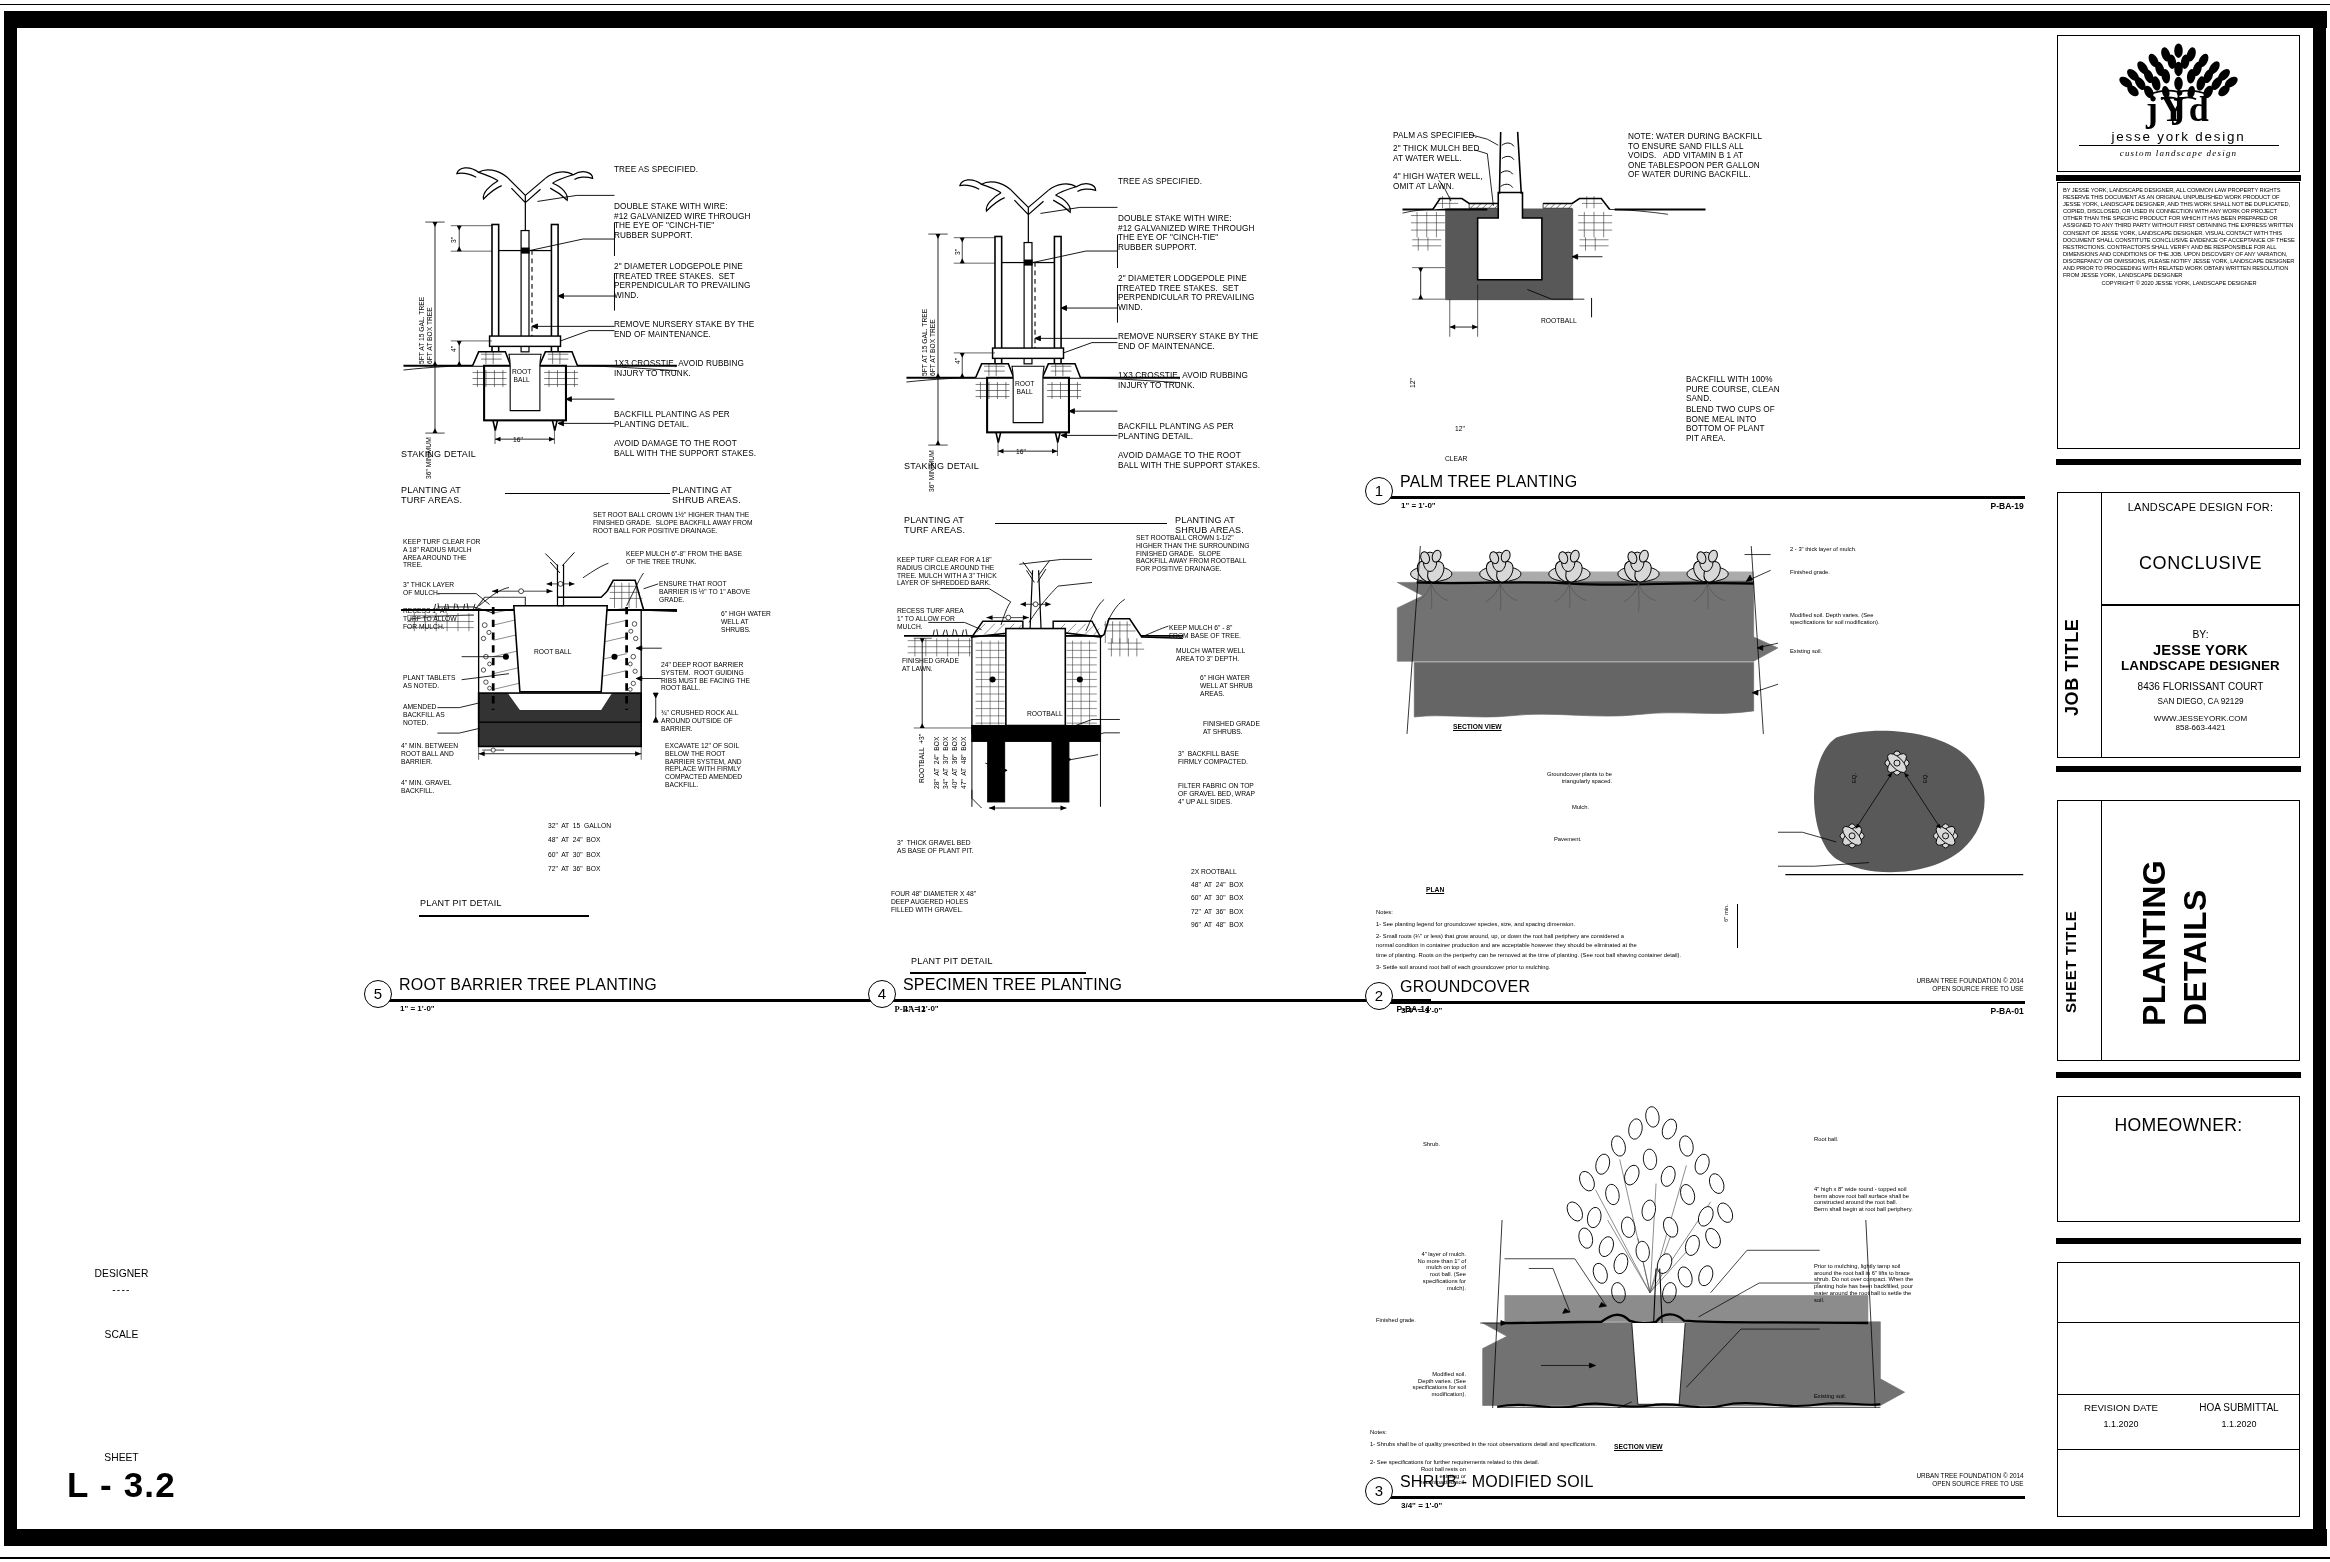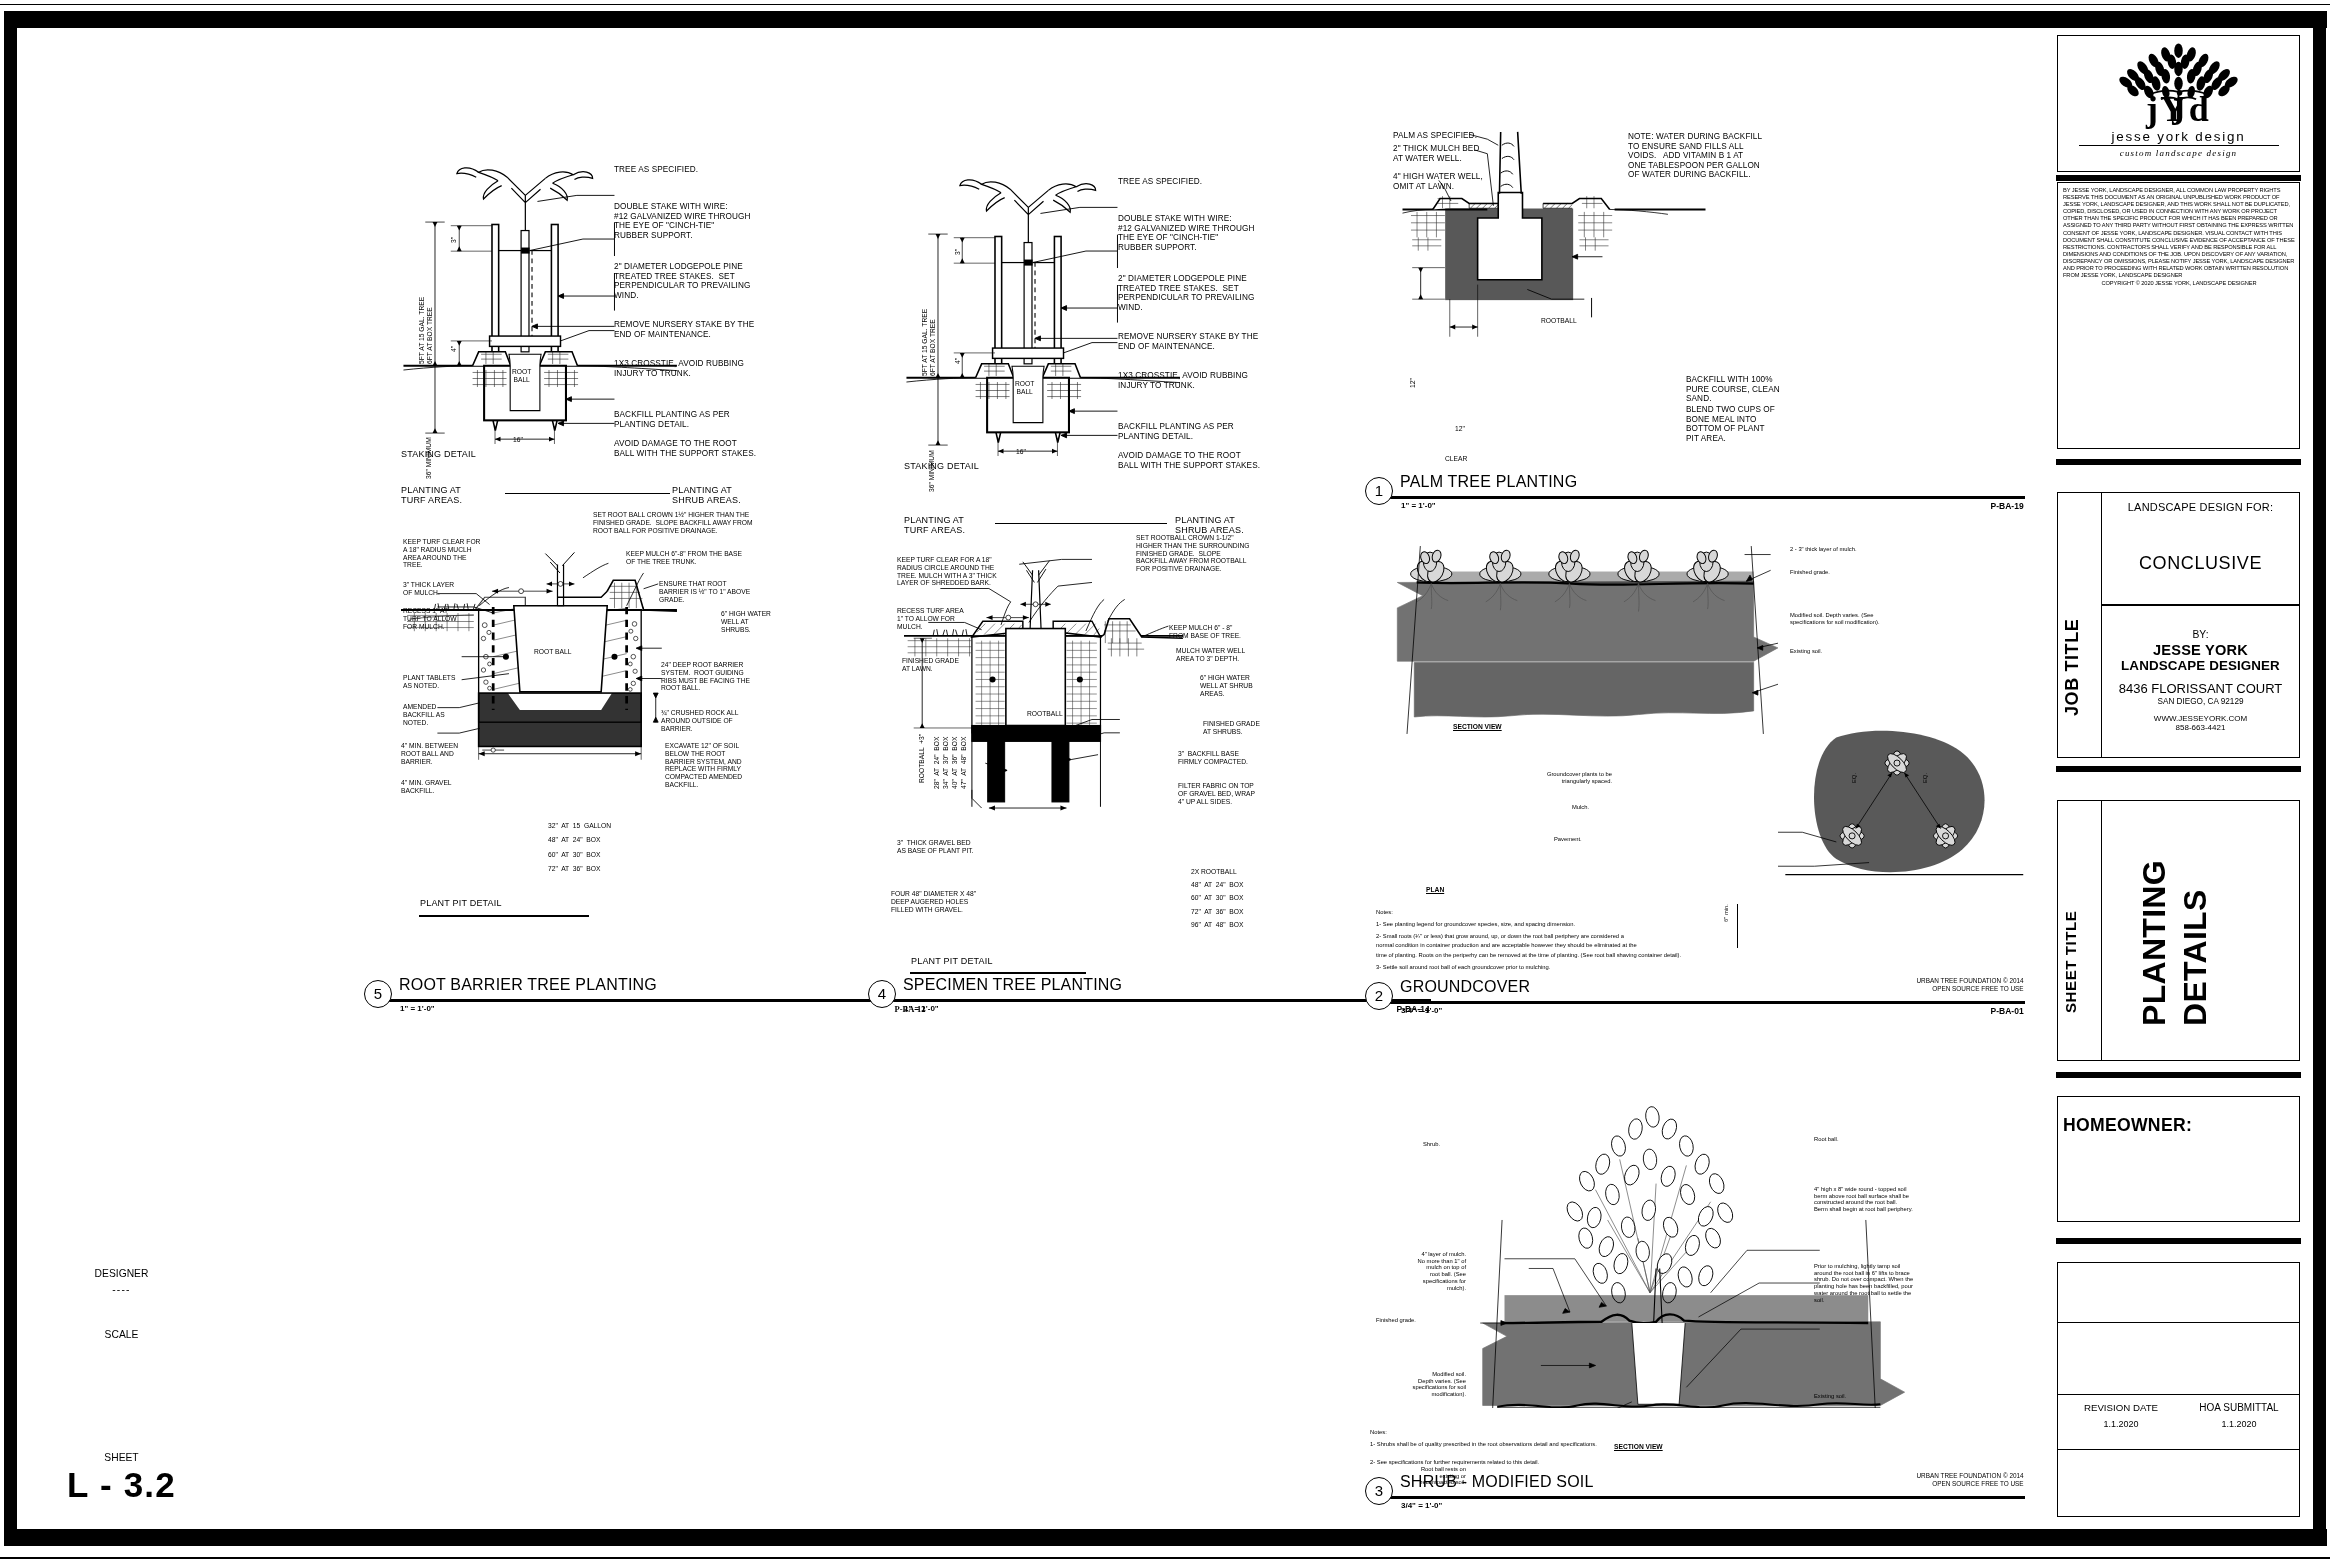--- a/index.html
+++ b/index.html
@@ -101,36 +101,36 @@
   .jt-hdr{position:absolute;left:2106px;top:501px;width:189px;text-align:center;
       font-size:11px;letter-spacing:0.2px;}
   .jt-res{position:absolute;left:2106px;top:553px;width:189px;text-align:center;
       font-size:18px;letter-spacing:0.6px;}
   .jt-mid-rule{position:absolute;left:2102px;top:604px;width:198px;height:1.8px;background:#000;}
   .jt-by{position:absolute;left:2106px;top:629px;width:189px;text-align:center;font-size:10.3px;}
   .jt-name{position:absolute;left:2106px;top:642px;width:189px;text-align:center;
       font-size:14.6px;font-weight:bold;letter-spacing:0.2px;}
   .jt-role{position:absolute;left:2106px;top:658px;width:189px;text-align:center;
       font-size:13.4px;font-weight:bold;letter-spacing:0.1px;}
-  .jt-addr1{position:absolute;left:2106px;top:681px;width:189px;text-align:center;font-size:13px;}
+  .jt-addr1{position:absolute;left:2106px;top:681px;width:189px;text-align:center;font-size:10px;}
   .jt-addr2{position:absolute;left:2106px;top:697px;width:189px;text-align:center;font-size:8.2px;}
   .jt-web{position:absolute;left:2106px;top:714px;width:189px;text-align:center;font-size:8px;}
   .jt-phone{position:absolute;left:2106px;top:723px;width:189px;text-align:center;font-size:8px;}
 
   .st-vert-cell{position:absolute;left:2057px;top:800px;width:45px;height:261px;
       border-right:1.8px solid #000;box-sizing:border-box;}
   .st-vert-txt{position:absolute;left:2062px;top:1013px;font-size:15px;font-weight:bold;
       letter-spacing:0.6px;transform-origin:0 0;transform:rotate(-90deg);white-space:nowrap;}
   .st-title-1{position:absolute;left:2136px;top:1026px;font-size:32px;font-weight:bold;
       letter-spacing:0.3px;transform-origin:0 0;transform:rotate(-90deg);white-space:nowrap;}
   .st-title-2{position:absolute;left:2177px;top:1026px;font-size:32px;font-weight:bold;
       letter-spacing:0.3px;transform-origin:0 0;transform:rotate(-90deg);white-space:nowrap;}
 
   .home-txt{position:absolute;left:2063px;top:1115px;width:231px;
-      font-size:17.6px;font-weight:bold;letter-spacing:0.3px;}
+      font-size:17.6px;font-weight:normal;letter-spacing:0.3px;text-align:center;}
 
   .bot-row{position:absolute;left:2057px;border-bottom:1.8px solid #000;box-sizing:border-box;width:243px;}
   .bot-c{position:absolute;width:243px;text-align:center;}
   svg{display:block;}
 </style>
 </head>
 <body>
 
 <div class="sheet-outer">
 

